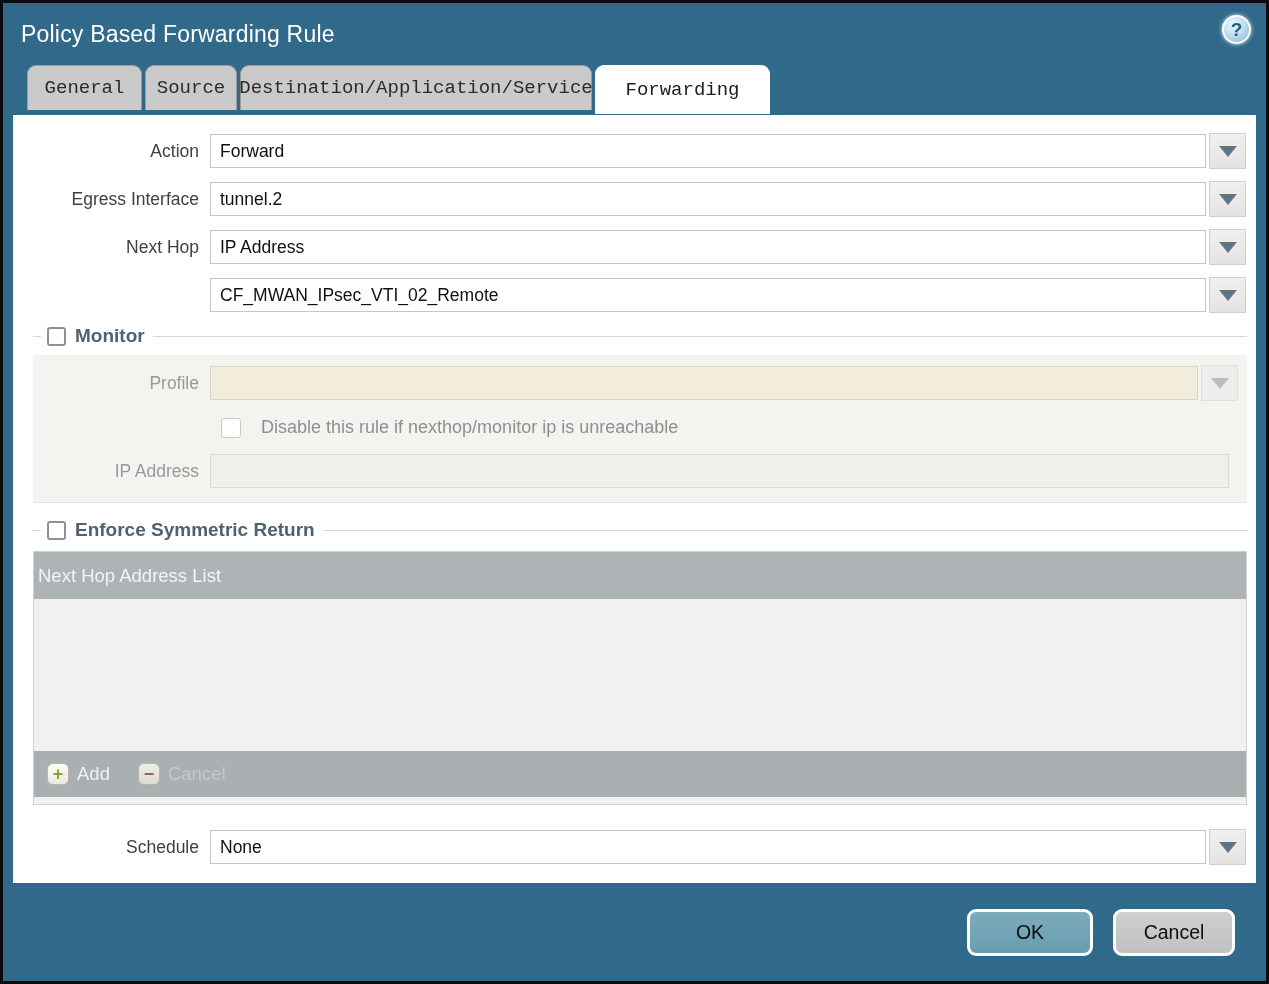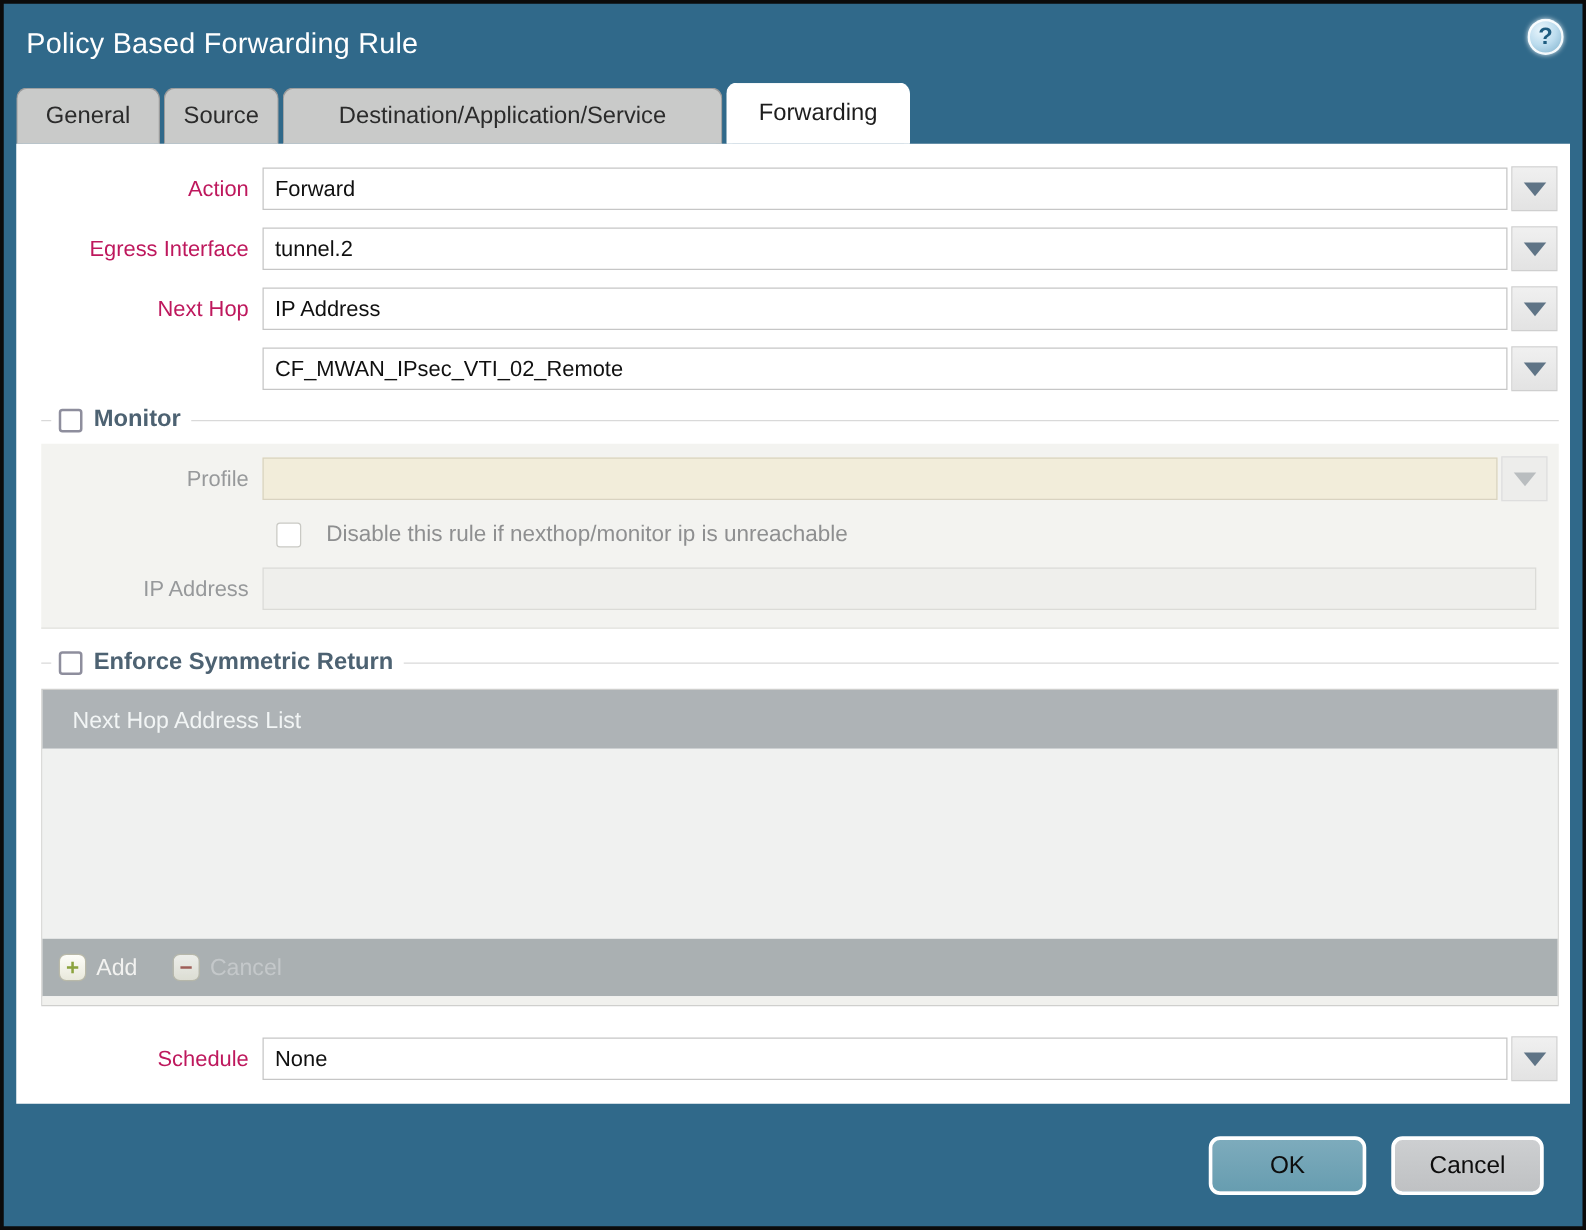--- a/index.html
+++ b/index.html
@@ -25,52 +25,53 @@
     position:absolute; top:12px; right:15px;
     width:29px; height:29px; border-radius:50%;
     background:radial-gradient(circle at 38% 32%, #eaf6fc 0%, #bcdcee 45%, #6fa6c4 100%);
     box-shadow:0 0 4px rgba(255,255,255,.85), inset 0 0 0 2px rgba(255,255,255,.9);
     display:flex; align-items:center; justify-content:center;
     color:#1e5c80; font-size:19px; font-weight:bold;
     cursor:pointer;
   }
   
   .tabstrip {
-    height:50px; display:flex; align-items:flex-end;
-    padding-left:10px;
+    height:50px; display:flex; 
+    padding-left:24px;
+    font-family:Liberation Mono, monospace;
   }
   .tab {
     height:45px; margin-right:3px;
     background:#c9cac9;
     border:1px solid #9b9b9b; border-bottom:none;
     border-radius:9px 9px 0 0;
     display:flex; align-items:center; justify-content:center;
     font-size:19px; color:#2b2b2b;
     cursor:pointer;
   }
   .tab.active {
     height:49px;
     background:#ffffff; border-color:#ffffff;
     color:#1d1d1d;
   }
   .tab-general { width:115px; }
   .tab-source  { width:92px; }
   .tab-dest    { width:352px; }
-  .tab-forwarding { width:147px; }
+  .tab-forwarding { width:175px; }
   
   .content {
     flex:1; margin:0 10px;
     background:#ffffff;
     padding-top:18px;
     overflow:hidden;
   }
   .form-row { display:flex; align-items:center; margin:0 10px 12px 0; }
   .form-label {
     width:197px; text-align:right; padding-right:11px;
-    font-size:17.5px; color:#be185d; flex:none;
+    font-size:17.5px; color:#404040; flex:none;
   }
   .form-label.disabled { color:#97999b; }
   .field-wrap { flex:1; display:flex; align-items:center; }
   .textfield {
     flex:1; height:34px; line-height:32px;
     border:1px solid #c6c6c6; background:#fff;
     padding:0 9px; font-size:17.5px; color:#101010;
     white-space:nowrap; overflow:hidden;
   }
   .dd-btn {
@@ -110,21 +111,21 @@
   .monitor-panel .form-row { margin:0 0 11px 0; }
   .monitor-panel .form-label { width:177px; }
   .textfield.beige { background:#f2edda; border-color:#d9d3c0; }
   .textfield.gray-disabled { background:#efefec; border-color:#dbdbd7; }
   .inline-check-row { display:flex; align-items:center; margin:16px 0 16px 188px; }
   .inline-check-label { font-size:18px; color:#8e8f90; margin-left:11px; }
   
   .esr-table { margin-top:10px; border:1px solid #cfcfcd; }
   .esr-header {
     height:47px; background:#aeb3b6;
-    display:flex; align-items:center; padding-left:24px;
+    display:flex; align-items:center; padding-left:4px;
     font-size:18.5px; color:#f2f5f5;
   }
   .esr-body { height:152px; background:#f0f1f0; }
   .esr-footer {
     height:46px; background:#aab0b2;
     display:flex; align-items:center; gap:28px; padding-left:13px;
   }
   .esr-strip { height:7px; background:#f1f1ee; }
   .tbl-btn { display:flex; align-items:center; gap:8px; cursor:pointer; }
   .tbl-btn.disabled { cursor:default; }

